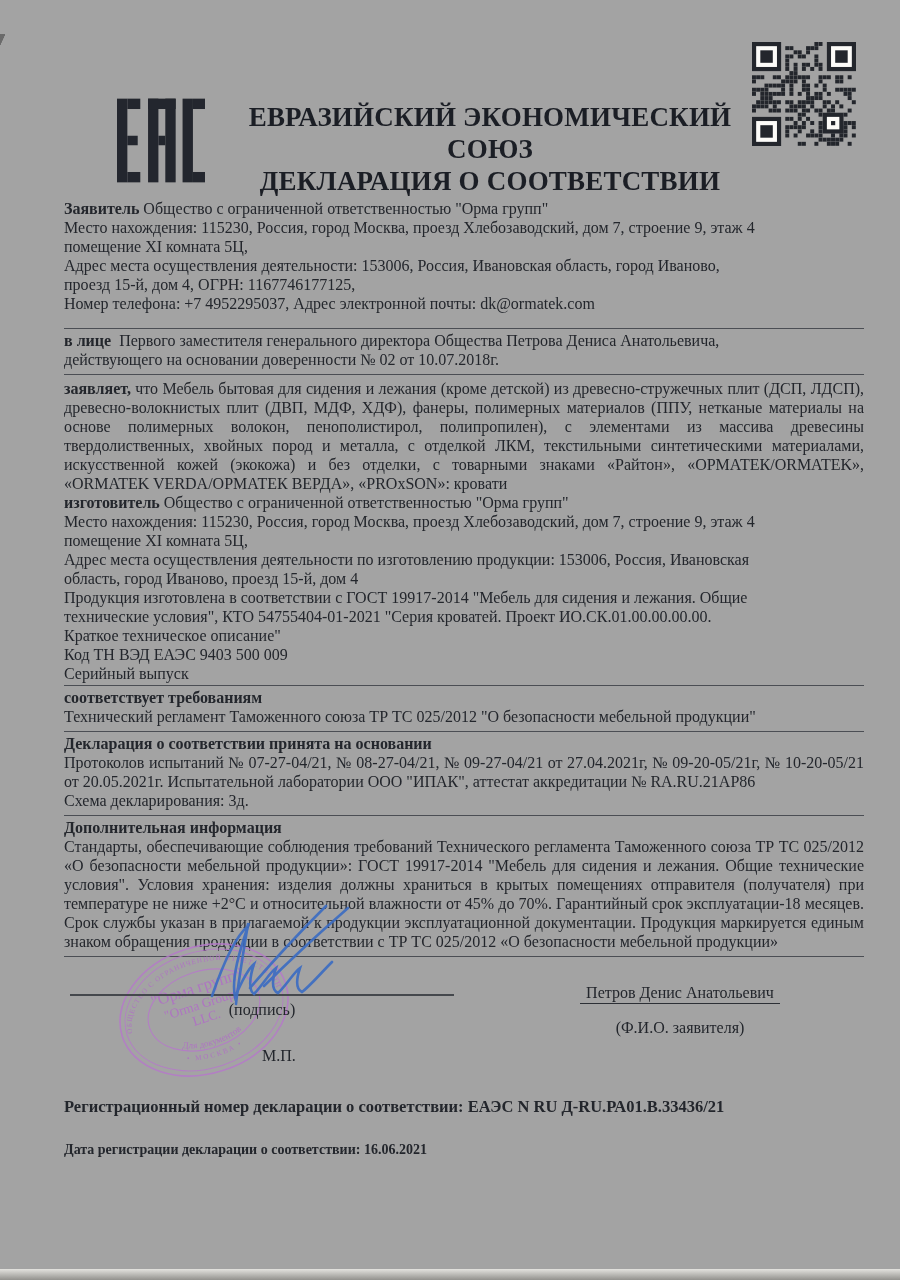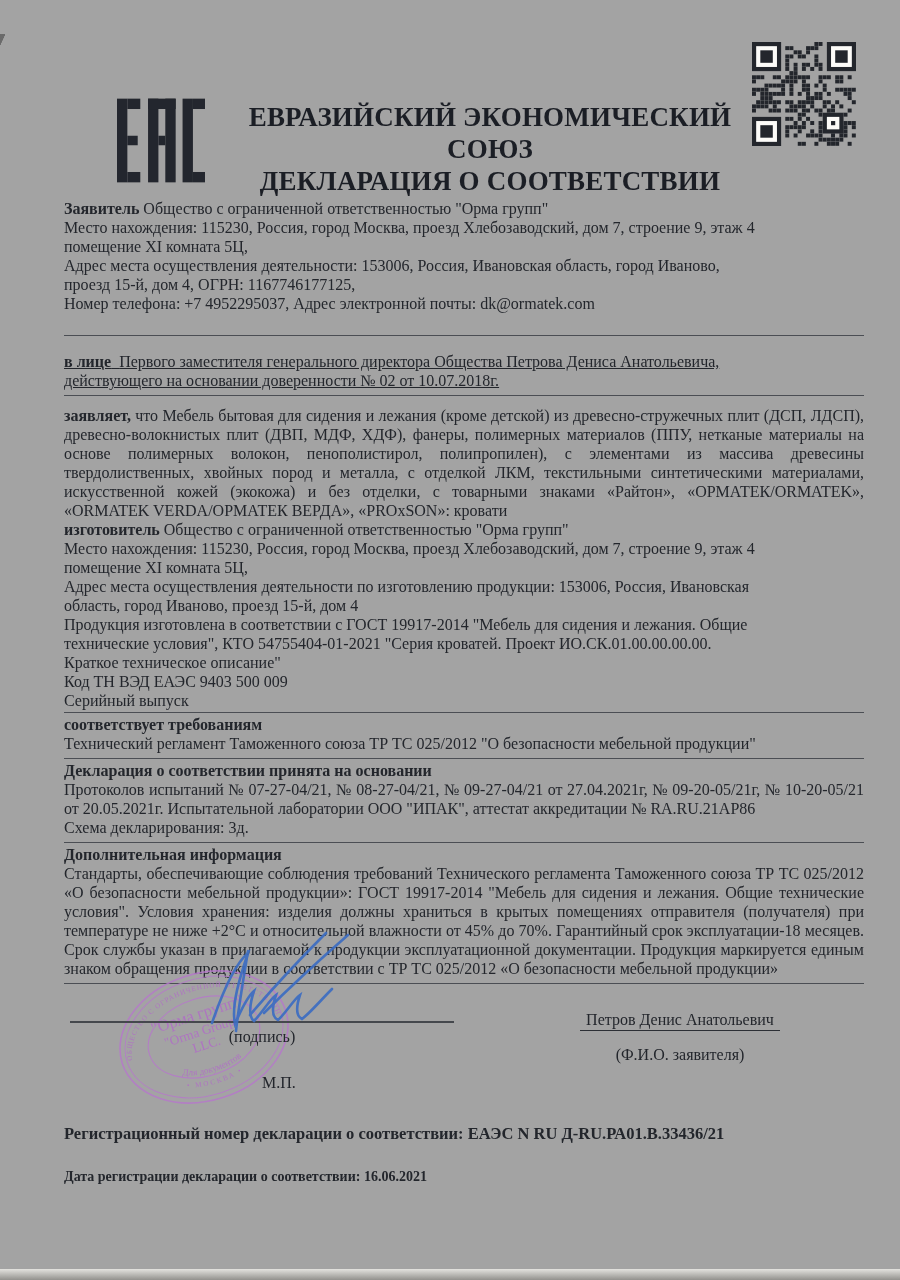--- a/index.html
+++ b/index.html
@@ -17,21 +17,21 @@
   }
   .qr { position:absolute; left:752px; top:42px; }
   
   .content { position:absolute; left:64px; top:0; width:800px; font-size:16px; line-height:19px; }
   .content .first { margin-top:198px; }
   b { font-weight:bold; }
   p.just { text-align:justify; }
   .rt { border-top:1.5px solid #4b4e54; }
   .rb { border-bottom:1.5px solid #4b4e54; }
   .sec { padding:1px 0 2px 0; }
-  .sec-rep { margin-top:20px; padding:16px 0 5px 0;text-decoration:underline; }
+  .sec-rep { margin-top:13px; padding:2px 0 5px 0; }
   .heading { font-weight:bold; }
   .validity { font-weight:bold; font-size:16.5px; padding:3px 0 5px 0; }
   
   .sig-area { position:relative; height:130px; margin-top:1px; }
   .stamp { position:absolute; left:50px; top:-18px; z-index:1; }
   .sig-line { position:absolute; left:6px; top:0; width:384px; height:38px;
               border-bottom:2px solid #45484d; z-index:2; }
   .sig-caption { position:absolute; left:6px; top:42px; width:384px; text-align:center; z-index:2; }
   .mp { position:absolute; left:198px; top:88px; z-index:2; }
   .sig-right { position:absolute; left:466px; top:25px; width:300px; text-align:center; z-index:2; }
@@ -318,21 +318,21 @@
     </div>
 
     <div class="sec-rep rt rb">
       <div>
         <b>в лице</b>&nbsp;
         <span>Первого заместителя генерального директора Общества Петрова Дениса Анатольевича,</span>
       </div>
       <div>действующего на основании доверенности № 02 от 10.07.2018г.</div>
     </div>
 
-    <div class="sec" style="margin-top:9px">
+    <div class="sec" style="margin-top:3px">
       <p class="just">
         <b>заявляет,</b>
         <span>что Мебель бытовая для сидения и лежания (кроме детской) из древесно-стружечных плит (ДСП, ЛДСП), древесно-волокнистых плит (ДВП, МДФ, ХДФ), фанеры, полимерных материалов (ППУ, нетканые материалы на основе полимерных волокон, пенополистирол, полипропилен), с элементами из массива древесины твердолиственных, хвойных пород и металла, с отделкой ЛКМ, текстильными синтетическими материалами, искусственной кожей (экокожа) и без отделки, с товарными знаками «Райтон», «ОРМАТЕК/ORMATEK», «ORMATEK VERDA/ОРМАТЕК ВЕРДА», «PROxSON»: кровати</span>
       </p>
       <div>
         <b>изготовитель</b>
         <span>Общество с ограниченной ответственностью "Орма групп"</span>
       </div>
       <div>Место нахождения: 115230, Россия, город Москва, проезд Хлебозаводский, дом 7, строение 9, этаж 4</div>
       <div>помещение XI комната 5Ц,</div>

